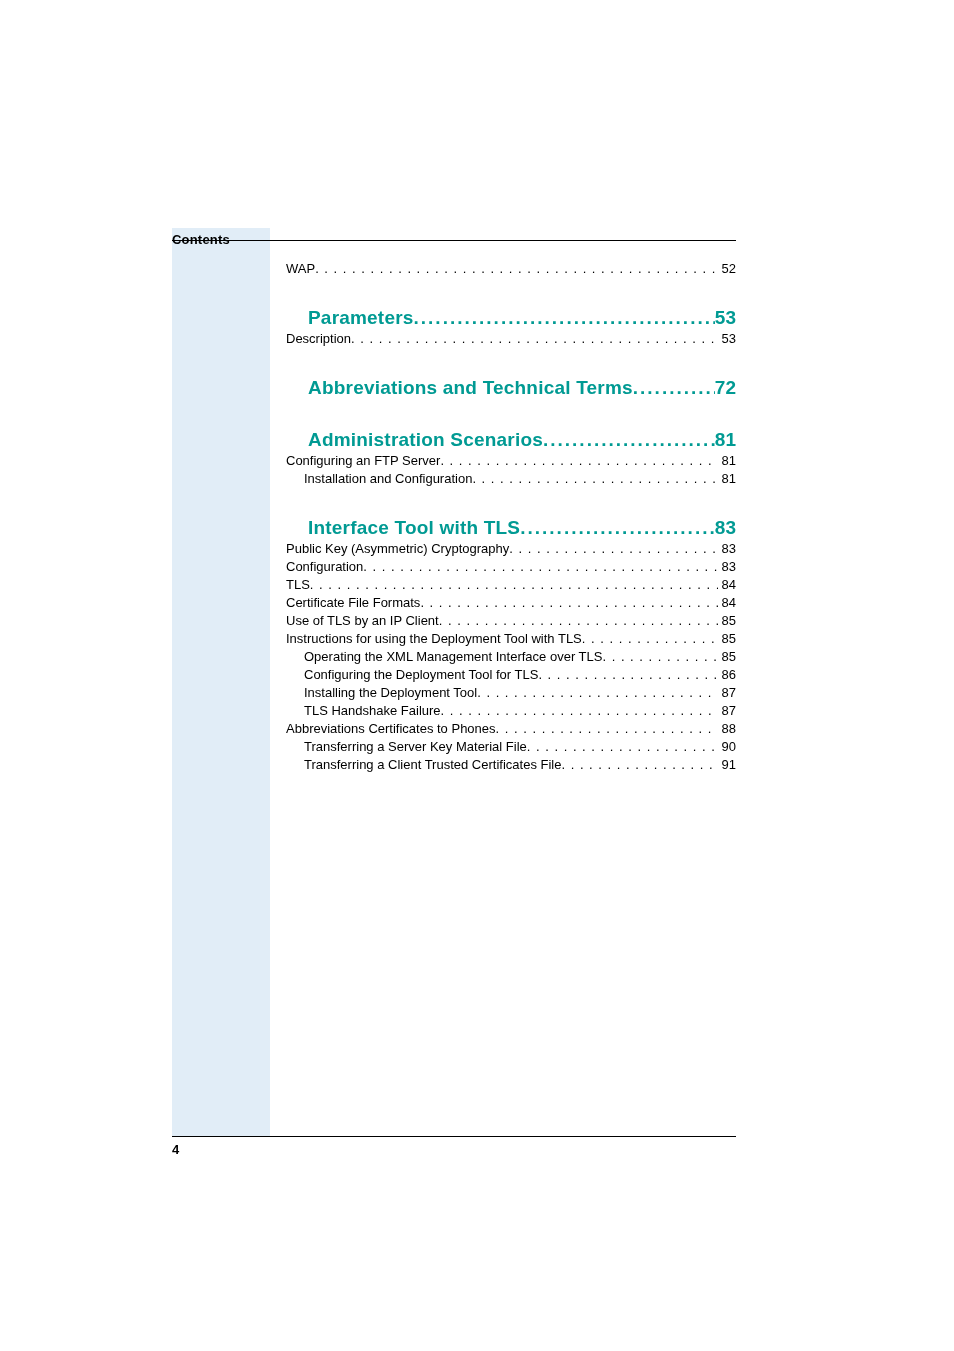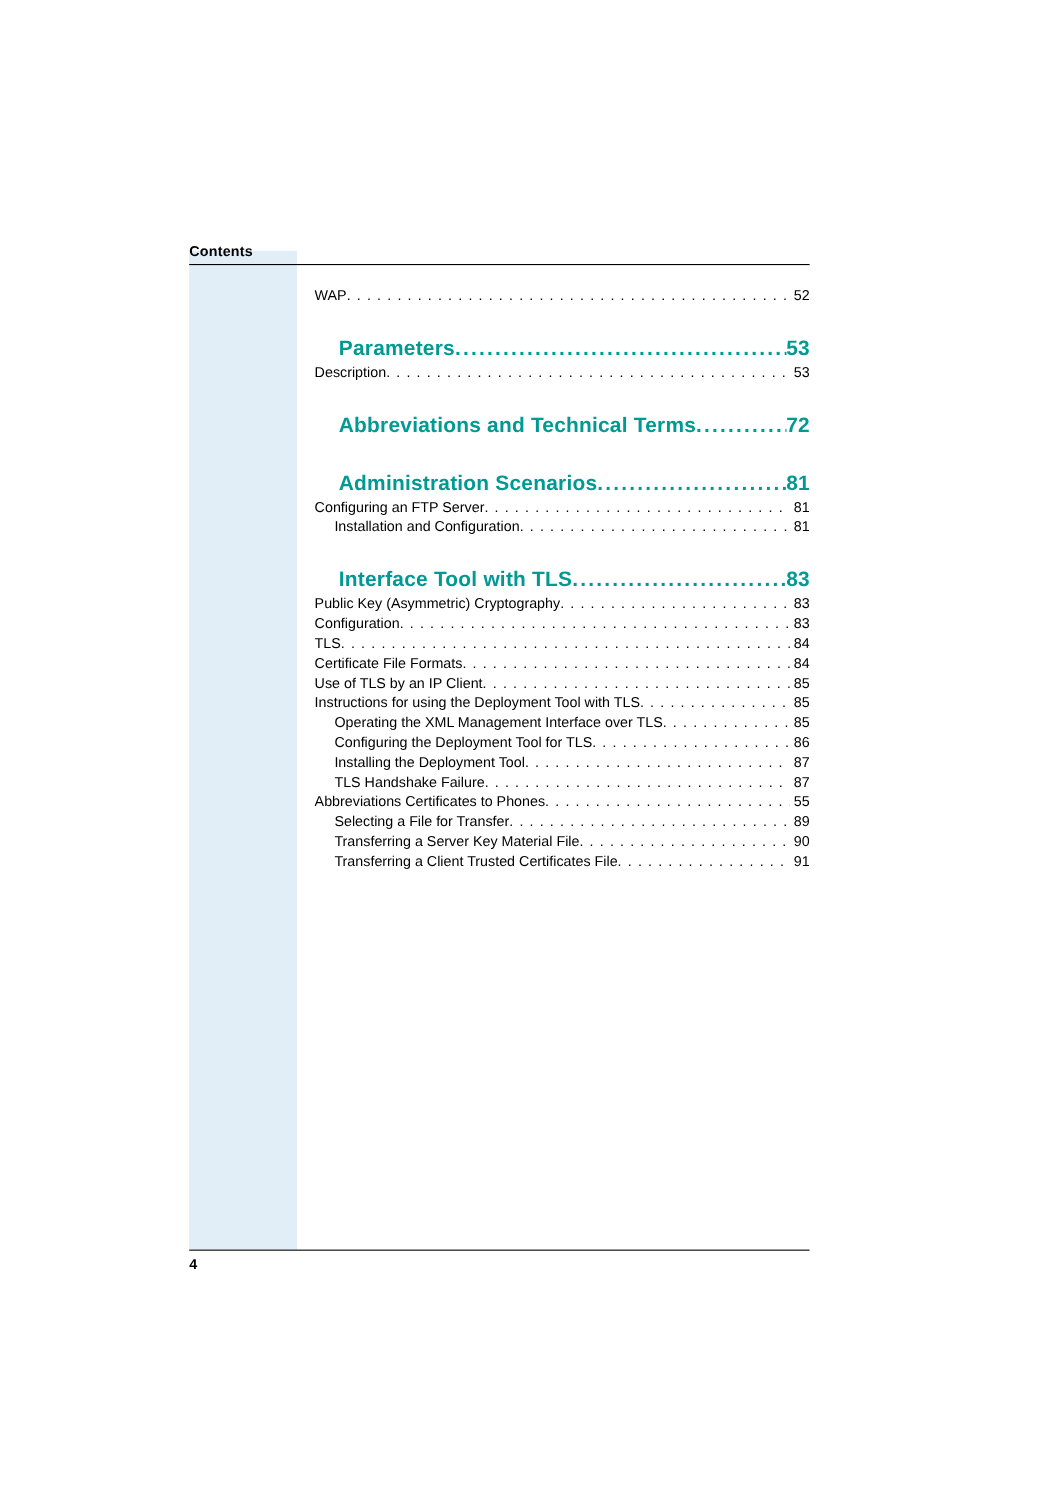--- a/index.html
+++ b/index.html
@@ -15,21 +15,21 @@
   .left-bar {
     position: absolute;
     top: 228px;
     left: 172px;
     width: 98px;
     height: 908px;
     background: #e1edf7;
   }
   .header-label {
     position: absolute;
-    top: 221px;
+    top: 232px;
     left: 172px;
     font-size: 13px;
     font-weight: bold;
     letter-spacing: 0.2px;
   }
   .header-rule {
     position: absolute;
     top: 240px;
     left: 172px;
     width: 564px;
@@ -194,26 +194,21 @@
       <span class="page"> 87</span>
     </div>
     <div class="toc-row entry indent-1">
       <span class="label">TLS Handshake Failure</span>
       <span class="toc-leader"></span>
       <span class="page"> 87</span>
     </div>
     <div class="toc-row entry">
       <span class="label">Abbreviations Certificates to Phones</span>
       <span class="toc-leader"></span>
-      <span class="page"> 55</span>
-    </div>
-    <div class="toc-row entry indent-1">
-      <span class="label">Selecting a File for Transfer</span>
-      <span class="toc-leader"></span>
-      <span class="page"> 89</span>
+      <span class="page"> 88</span>
     </div>
     <div class="toc-row entry indent-1">
       <span class="label">Transferring a Server Key Material File</span>
       <span class="toc-leader"></span>
       <span class="page"> 90</span>
     </div>
     <div class="toc-row entry indent-1">
       <span class="label">Transferring a Client Trusted Certificates File</span>
       <span class="toc-leader"></span>
       <span class="page"> 91</span>

